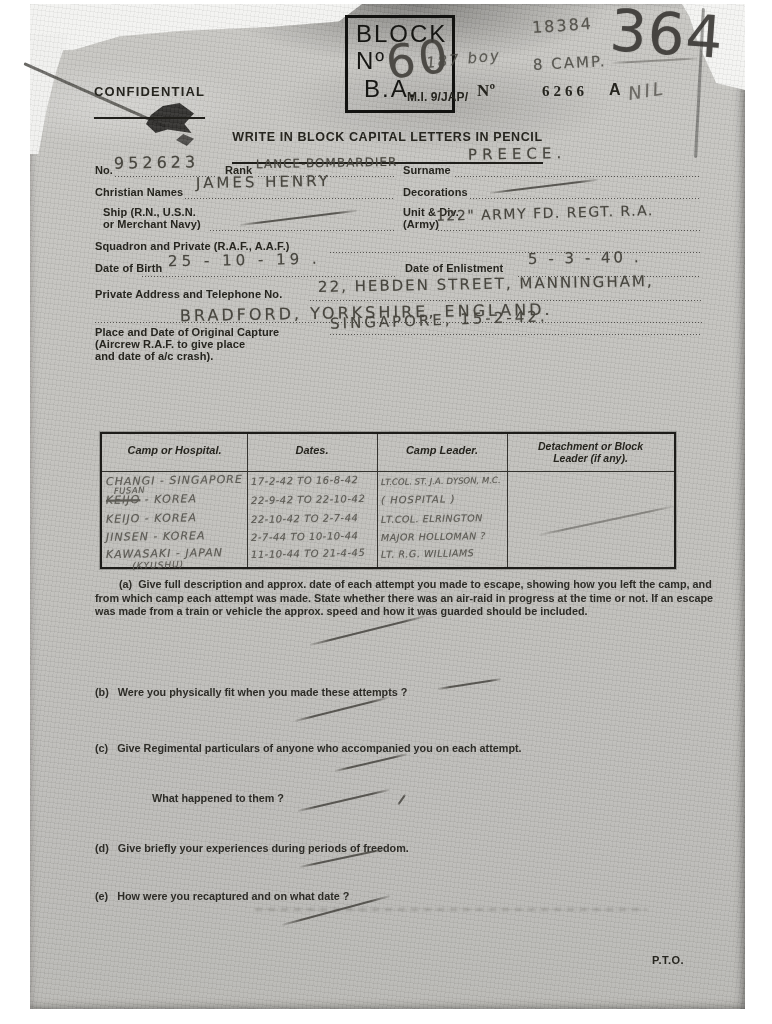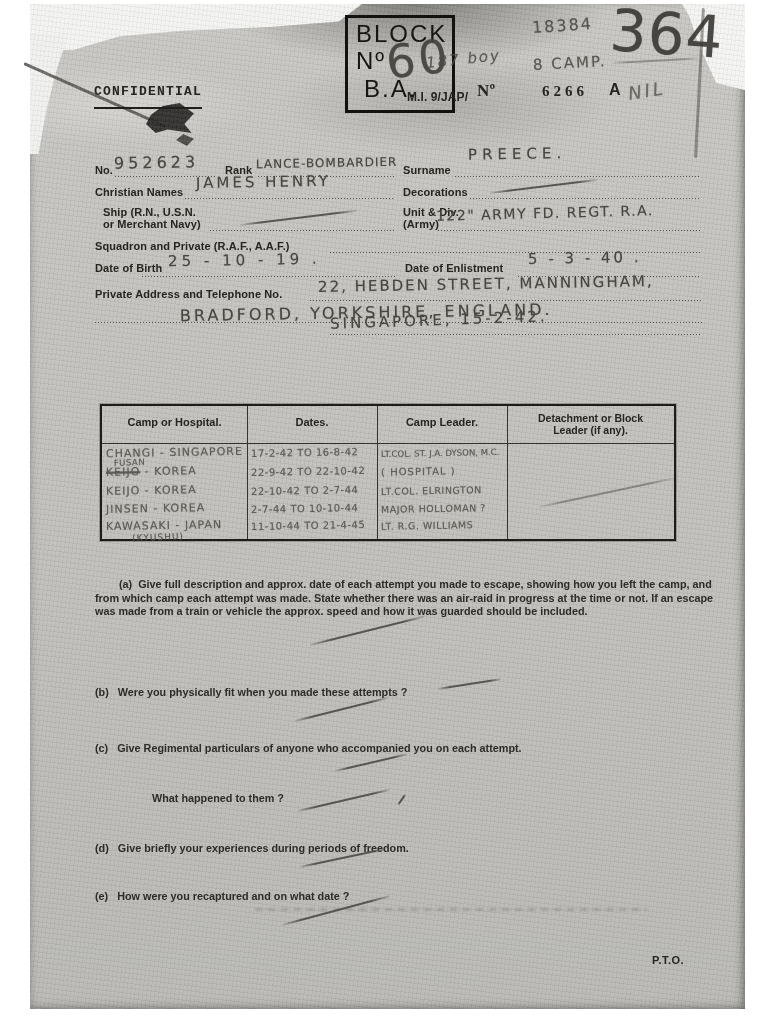--- a/index.html
+++ b/index.html
@@ -38,21 +38,21 @@
   .blob-tl2 { left:146px; top:130px; width:18px; height:12px; background:#2c2b28; opacity:.8;
     clip-path: polygon(0 50%, 40% 0, 100% 40%, 60% 100%); }
   .edge-tr-line { left:668px; top:4px; width:3px; height:150px; background:#4b4a47;
     transform:rotate(3deg); opacity:.55; border-radius:2px; }
 
   
   .p { color:#26251f; font-weight:700; font-size:11px; letter-spacing:.1px; }
   .para { color:#2d2c27; font-weight:700; font-size:10.8px; line-height:13.6px; }
   .prelines { white-space:pre-line; line-height:12px; }
   .serif { font-family:"Liberation Serif", serif; }
-  .underline2 { border-bottom:2px solid #201f1b; padding-bottom:8px;font-family:Liberation Mono, monospace; }
+  .underline2 { border-bottom:2px solid #201f1b; padding-bottom:18px; }
 
   
   .dots { height:1px;
     background-image:repeating-linear-gradient(90deg, rgba(50,48,45,.75) 0 1px, rgba(0,0,0,0) 1px 3px); }
 
   
   .hw { font-family:"DejaVu Sans", sans-serif; font-weight:400; color:#48463f;
         letter-spacing:2px; transform:rotate(-1deg); text-shadow:0 0 1px rgba(72,70,64,.45); }
   .hw-light { color:#5d5b55; }
   .pstroke { height:2px; border-radius:2px; transform-origin:left center;
@@ -103,20 +103,23 @@
     <span class="abs p" style="left:579px; top:77px; font-size:16px;">A</span>
 
     <span class="abs hw" style="left:356px; top:28px; font-size:46px; letter-spacing:3px; transform:rotate(-7deg); color:rgba(66,64,59,.85);">60</span>
     <span class="abs hw" style="left:502px; top:12px; font-size:16px; transform:rotate(-4deg); color:rgba(72,70,64,.8);">18384</span>
     <span class="abs hw" style="left:396px; top:46px; font-size:15px; font-style:italic; transform:rotate(-6deg); color:rgba(78,76,70,.8);">187 boy</span>
     <span class="abs hw" style="left:503px; top:50px; font-size:15px; transform:rotate(-3deg); color:rgba(74,72,66,.8);">8 CAMP.</span>
     <div class="abs pstroke" style="left:582px; top:58px; width:86px; transform:rotate(-3deg); opacity:.5;"></div>
     <span class="abs hw" style="left:580px; top:-4px; font-size:58px; letter-spacing:1px; transform:rotate(4deg); color:rgba(52,50,47,.8);">364</span>
     <span class="abs hw" style="left:598px; top:76px; font-size:18px; font-style:italic; letter-spacing:3px; transform:rotate(-9deg); color:rgba(92,90,84,.75);">NIL</span>
 
+    <div class="abs" style="left:0; top:123px; width:715px; text-align:center;">
+      <span class="p underline2" style="display:inline-block; font-size:12.5px; letter-spacing:.6px;">WRITE IN BLOCK CAPITAL LETTERS IN PENCIL</span>
+    </div>
 
     <span class="abs p" style="left:65px; top:160px;">No.</span>
     <div class="abs dots" style="left:85px; top:172px; width:100px;"></div>
     <span class="abs hw" style="left:84px; top:149px; font-size:16px; letter-spacing:4px;">952623</span>
 
     <span class="abs p" style="left:195px; top:160px;">Rank</span>
     <div class="abs dots" style="left:228px; top:172px; width:137px;"></div>
     <span class="abs hw" style="left:226px; top:152px; font-size:12px; letter-spacing:1px;">LANCE-BOMBARDIER</span>
 
     <span class="abs p" style="left:373px; top:160px;">Surname</span>
@@ -151,25 +154,28 @@
     <span class="abs p" style="left:375px; top:258px;">Date of Enlistment</span>
     <div class="abs dots" style="left:488px; top:272px; width:182px;"></div>
     <span class="abs hw" style="left:498px; top:245px; font-size:15px; letter-spacing:3px;">5 - 3 - 40 .</span>
 
     <span class="abs p" style="left:65px; top:284px;">Private Address and Telephone No.</span>
     <div class="abs dots" style="left:280px; top:296px; width:392px;"></div>
     <span class="abs hw" style="left:288px; top:271px; font-size:15px; letter-spacing:2px;">22, HEBDEN STREET, MANNINGHAM,</span>
     <div class="abs dots" style="left:65px; top:318px; width:607px;"></div>
     <span class="abs hw" style="left:150px; top:299px; font-size:16px; letter-spacing:3px;">BRADFORD, YORKSHIRE, ENGLAND.</span>
 
+    <span class="abs p prelines" style="left:65px; top:322px;">Place and Date of Original Capture
+(Aircrew R.A.F. to give place
+and date of a/c crash).</span>
     <div class="abs dots" style="left:300px; top:330px; width:370px;"></div>
     <span class="abs hw" style="left:300px; top:307px; font-size:15px; letter-spacing:3px; transform:rotate(-2deg);">SINGAPORE, 15-2-42.</span>
 
 
-    <div class="abs ctable" style="left:70px; top:400px; width:572px; height:133px;">
+    <div class="abs ctable" style="left:70px; top:428px; width:572px; height:133px;font-style:italic;">
       <div class="abs vline" style="left:145px;"></div>
       <div class="abs vline" style="left:275px;"></div>
       <div class="abs vline" style="left:405px;"></div>
       <div class="abs hline" style="top:37px;"></div>
 
       <div class="abs thead" style="left:0; top:10px; width:145px;">Camp or Hospital.</div>
       <div class="abs thead" style="left:145px; top:10px; width:130px;">Dates.</div>
       <div class="abs thead" style="left:275px; top:10px; width:130px;">Camp Leader.</div>
       <div class="abs thead prelines" style="left:405px; top:6px; width:167px; font-size:10.5px;">Detachment or Block
 Leader (if any).</div>

